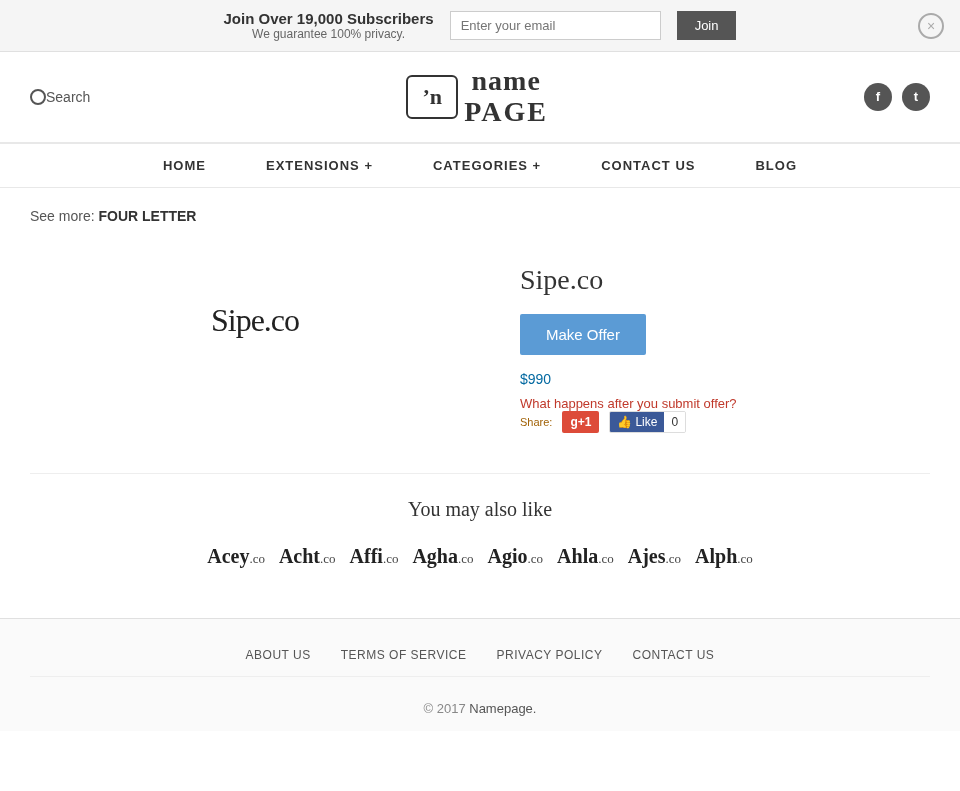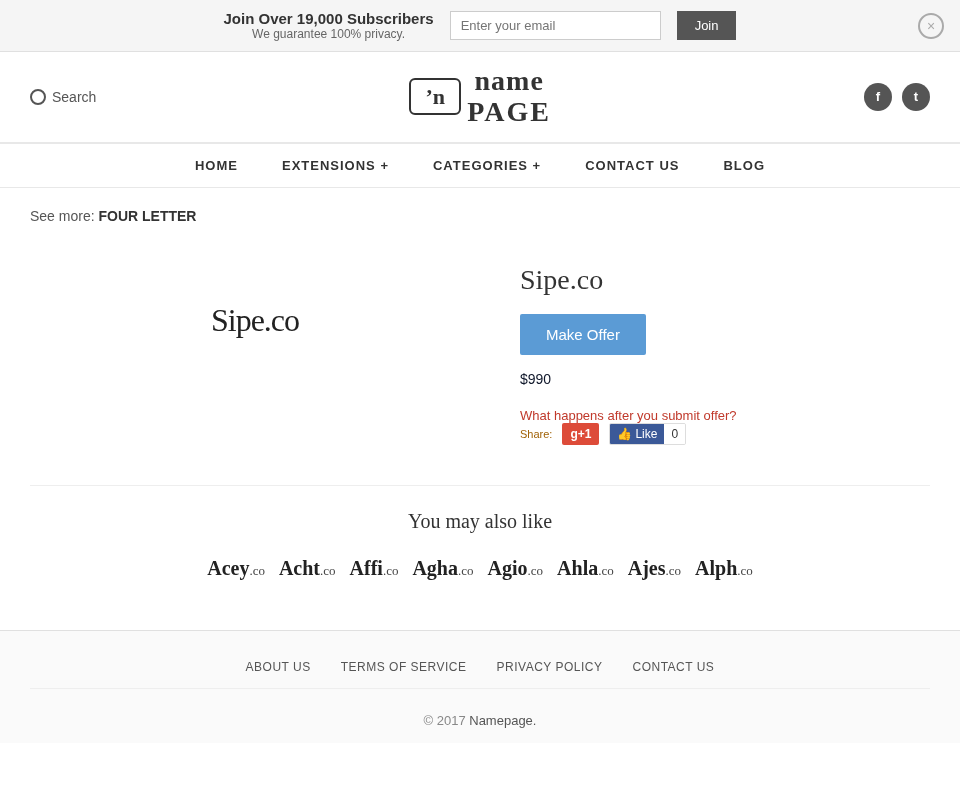--- a/index.html
+++ b/index.html
@@ -56,21 +56,20 @@
     .header {
       display: flex;
       align-items: center;
       justify-content: space-between;
       padding: 14px 30px;
       border-bottom: 1px solid #e8e8e8;
     }
     .header-search {
       display: flex;
       align-items: center;
-      gap: 6px;
       cursor: pointer;
       color: #555;
       font-size: 14px;
     }
     .search-icon-circle {
       width: 16px;
       height: 16px;
       border: 2px solid #555;
       border-radius: 50%;
       position: relative;
@@ -79,21 +78,21 @@
     .logo-container {
       text-align: center;
     }
     .logo-box {
       display: flex;
       align-items: center;
       gap: 6px;
     }
     .logo-icon {
       width: 52px;
-      height: 37px;
+      height: 44px;
       border: 2px solid #333;
       border-radius: 6px;
       display: flex;
       align-items: center;
       justify-content: center;
       font-size: 22px;
       font-weight: bold;
       color: #333;
       font-family: Georgia, serif;
     }
@@ -116,21 +115,21 @@
       justify-content: center;
       font-size: 13px;
       cursor: pointer;
       font-weight: bold;
     }
 
     
     .nav {
       display: flex;
       justify-content: center;
-      gap: 0;
+      gap: 16px;
       padding: 0;
       border-top: 1px solid #e8e8e8;
       border-bottom: 1px solid #e8e8e8;
     }
     .nav-item {
       padding: 14px 22px;
       font-size: 13px;
       font-weight: bold;
       letter-spacing: 1px;
       cursor: pointer;
@@ -210,22 +209,22 @@
       display: flex;
       align-items: center;
       gap: 6px;
     }
     .offer-hint-arrow {
       color: #999;
       font-size: 12px;
     }
     .offer-amount {
       font-size: 14px;
-      color: #0f172a;
-      margin-bottom: 20px;
+      color: #0369a1;
+      margin-bottom: 8px;
     }
     .offer-what-happens {
       font-size: 13px;
       color: #c0392b;
       cursor: pointer;
       margin-bottom: 18px;
       text-decoration: none;
       margin-top: 9px;
     }
     .share-row {

